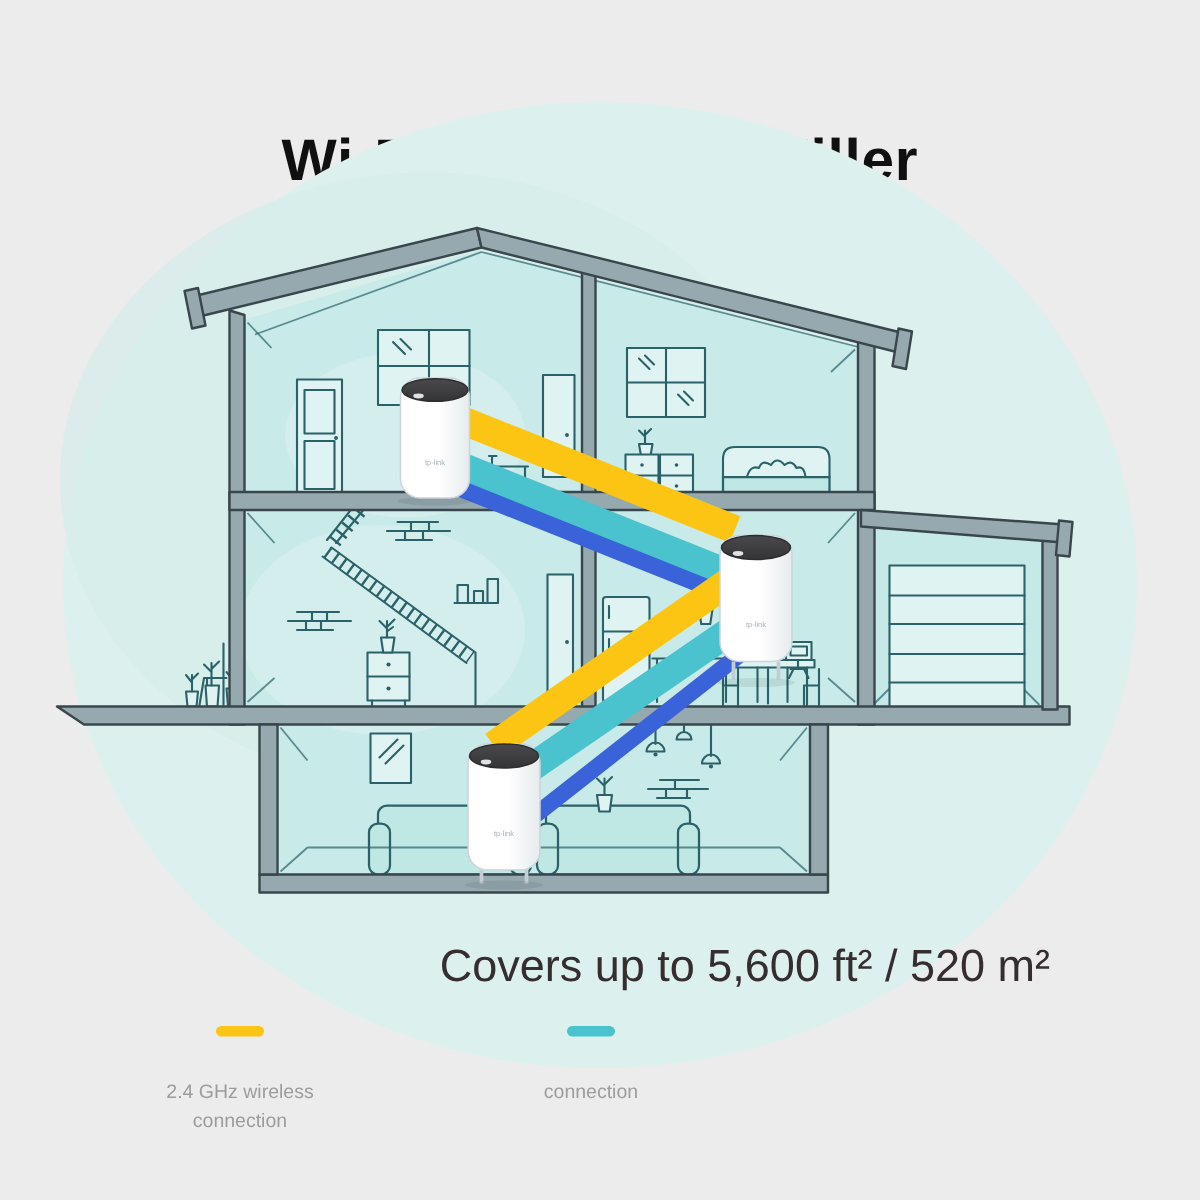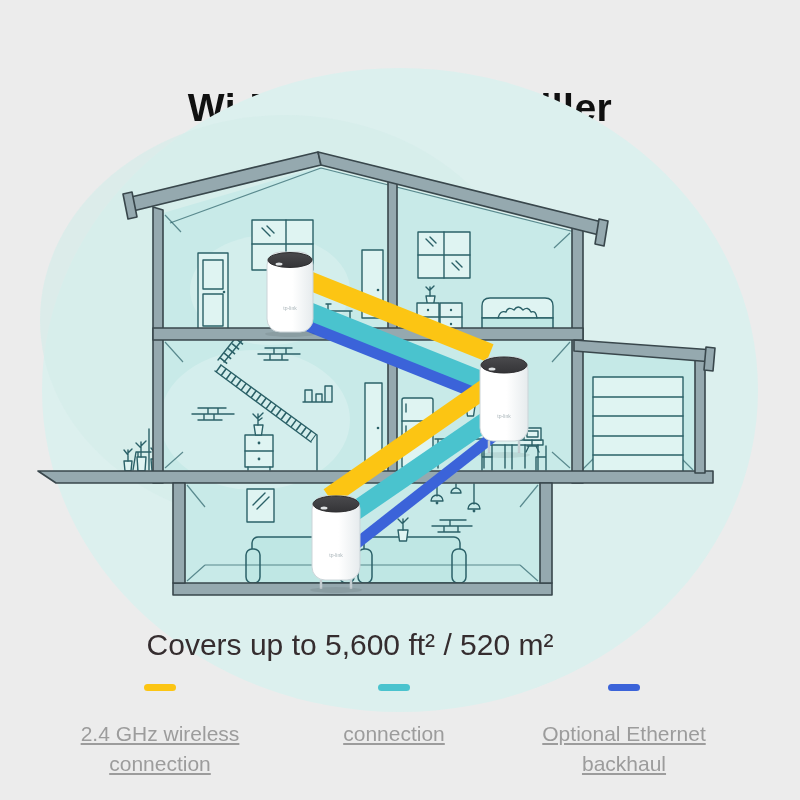--- a/index.html
+++ b/index.html
@@ -1,27 +1,27 @@
 <!DOCTYPE html>
 <html style="--bg: #ECECEC; --blob: #DCF0EE; --blob_inner: #D4EDEA; --room: #C8EAE8; --room_alt: #C5E9E7; --wall_fill: #95A9AF; --wall_stroke: #39474C; --line_art: #2B6168; --window_fill: #DFF4F2; --sofa_fill: #BFE7E4; --deco_cap: #3F3F41; --title_color: #101010; --subtitle_color: #352D2F; --legend_text: #9C9C9C; --c-24: #FCC513; --c-5: #4AC3CE; --c-eth: #3B63D9;"><head>
 <meta charset="utf-8">
 <style>
   html,body{margin:0;padding:0;}
   #stage{position:relative;width:800px;height:800px;background:var(--bg,#ECECEC);overflow:hidden;
          font-family:"Liberation Sans", sans-serif;}
   .title{position:absolute;top:60px;left:0;width:800px;text-align:center;
          font-size:39px;font-weight:bold;letter-spacing:.5px;color:var(--title_color,#101010);}
-  .coverage{position:absolute;top:628px;left:0;width:700px;text-align:center;
+  .coverage{position:absolute;top:628px;left:0;width:700px;text-align:right;
          font-size:30px;font-weight:400;color:var(--subtitle_color,#352D2F);}
   .legend-item{position:absolute;top:684px;width:200px;text-align:center;}
   .legend-item .dash{width:32px;height:7px;border-radius:4px;margin:0 auto;}
   .dash-24{background:var(--c-24,#FCC513);}
   .dash-5{background:var(--c-5,#4AC3CE);}
   .dash-eth{background:var(--c-eth,#3B63D9);}
-  .legend-item .lab{margin-top:28px;font-size:21px;line-height:1.45;color:var(--legend_text,#9C9C9C);text-decoration:underline;}
+  .legend-item .lab{margin-top:28px;font-size:13px;line-height:1.45;color:var(--legend_text,#9C9C9C);}
   svg{position:absolute;left:0;top:0;}
   .room{fill:var(--room,#C8EAE8);}
   .room-alt{fill:var(--room_alt,#C5E9E7);}
   .wall{fill:var(--wall_fill,#95A9AF);stroke:var(--wall_stroke,#39474C);stroke-width:1.6;stroke-linejoin:round;}
   .fur{stroke:var(--line_art,#2B6168);stroke-width:1.4;fill:none;stroke-linecap:round;stroke-linejoin:round;}
   .furf{stroke:var(--line_art,#2B6168);stroke-width:1.4;fill:var(--window_fill,#DFF4F2);stroke-linejoin:round;}
   .soft{stroke:var(--line_art,#2B6168);stroke-width:1.2;fill:none;opacity:.7;}
   .sofa{stroke:var(--line_art,#2B6168);stroke-width:1.5;fill:var(--sofa_fill,#BFE7E4);}
   .hatch{stroke:var(--line_art,#2B6168);stroke-width:9;stroke-dasharray:1.6 4.6;fill:none;}
   .beam-24{stroke:var(--c-24,#FCC513);stroke-width:19;}
@@ -245,21 +245,14 @@
       <div>2.4 GHz wireless</div>
       <div>connection</div>
     </div>
   </div>
   <div class="legend-item" style="left:294px">
     <div class="dash dash-5"></div>
     <div class="lab">
       <div>connection</div>
     </div>
   </div>
-  <div class="legend-item" style="left:524px">
-    <div class="dash dash-eth"></div>
-    <div class="lab">
-      <div>Optional Ethernet</div>
-      <div>backhaul</div>
-    </div>
-  </div>
 
 </div>
 
 </body></html>

